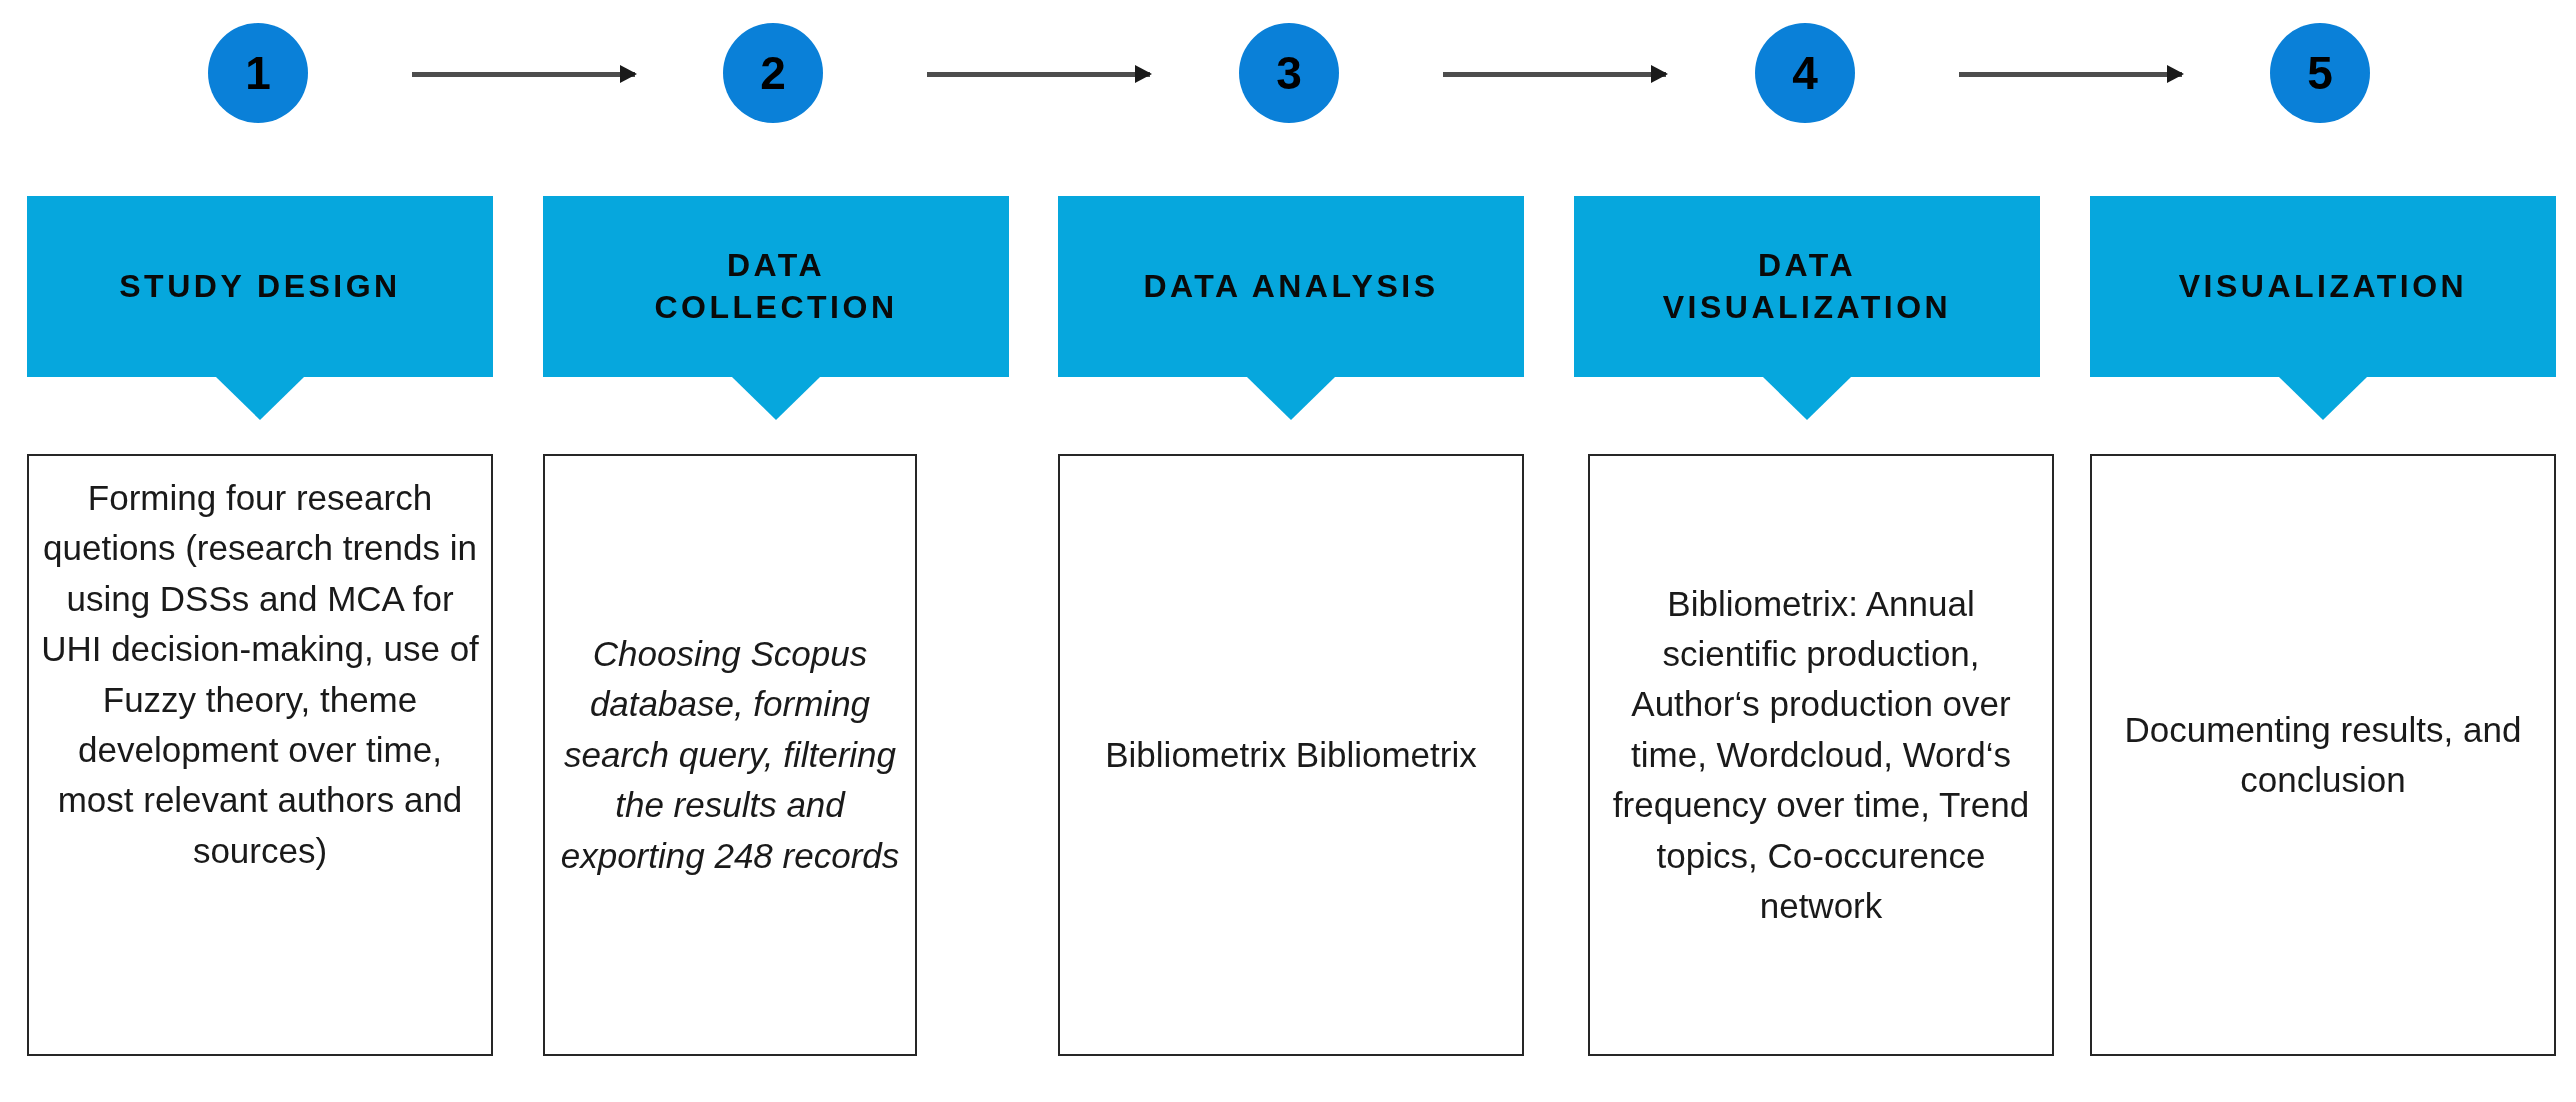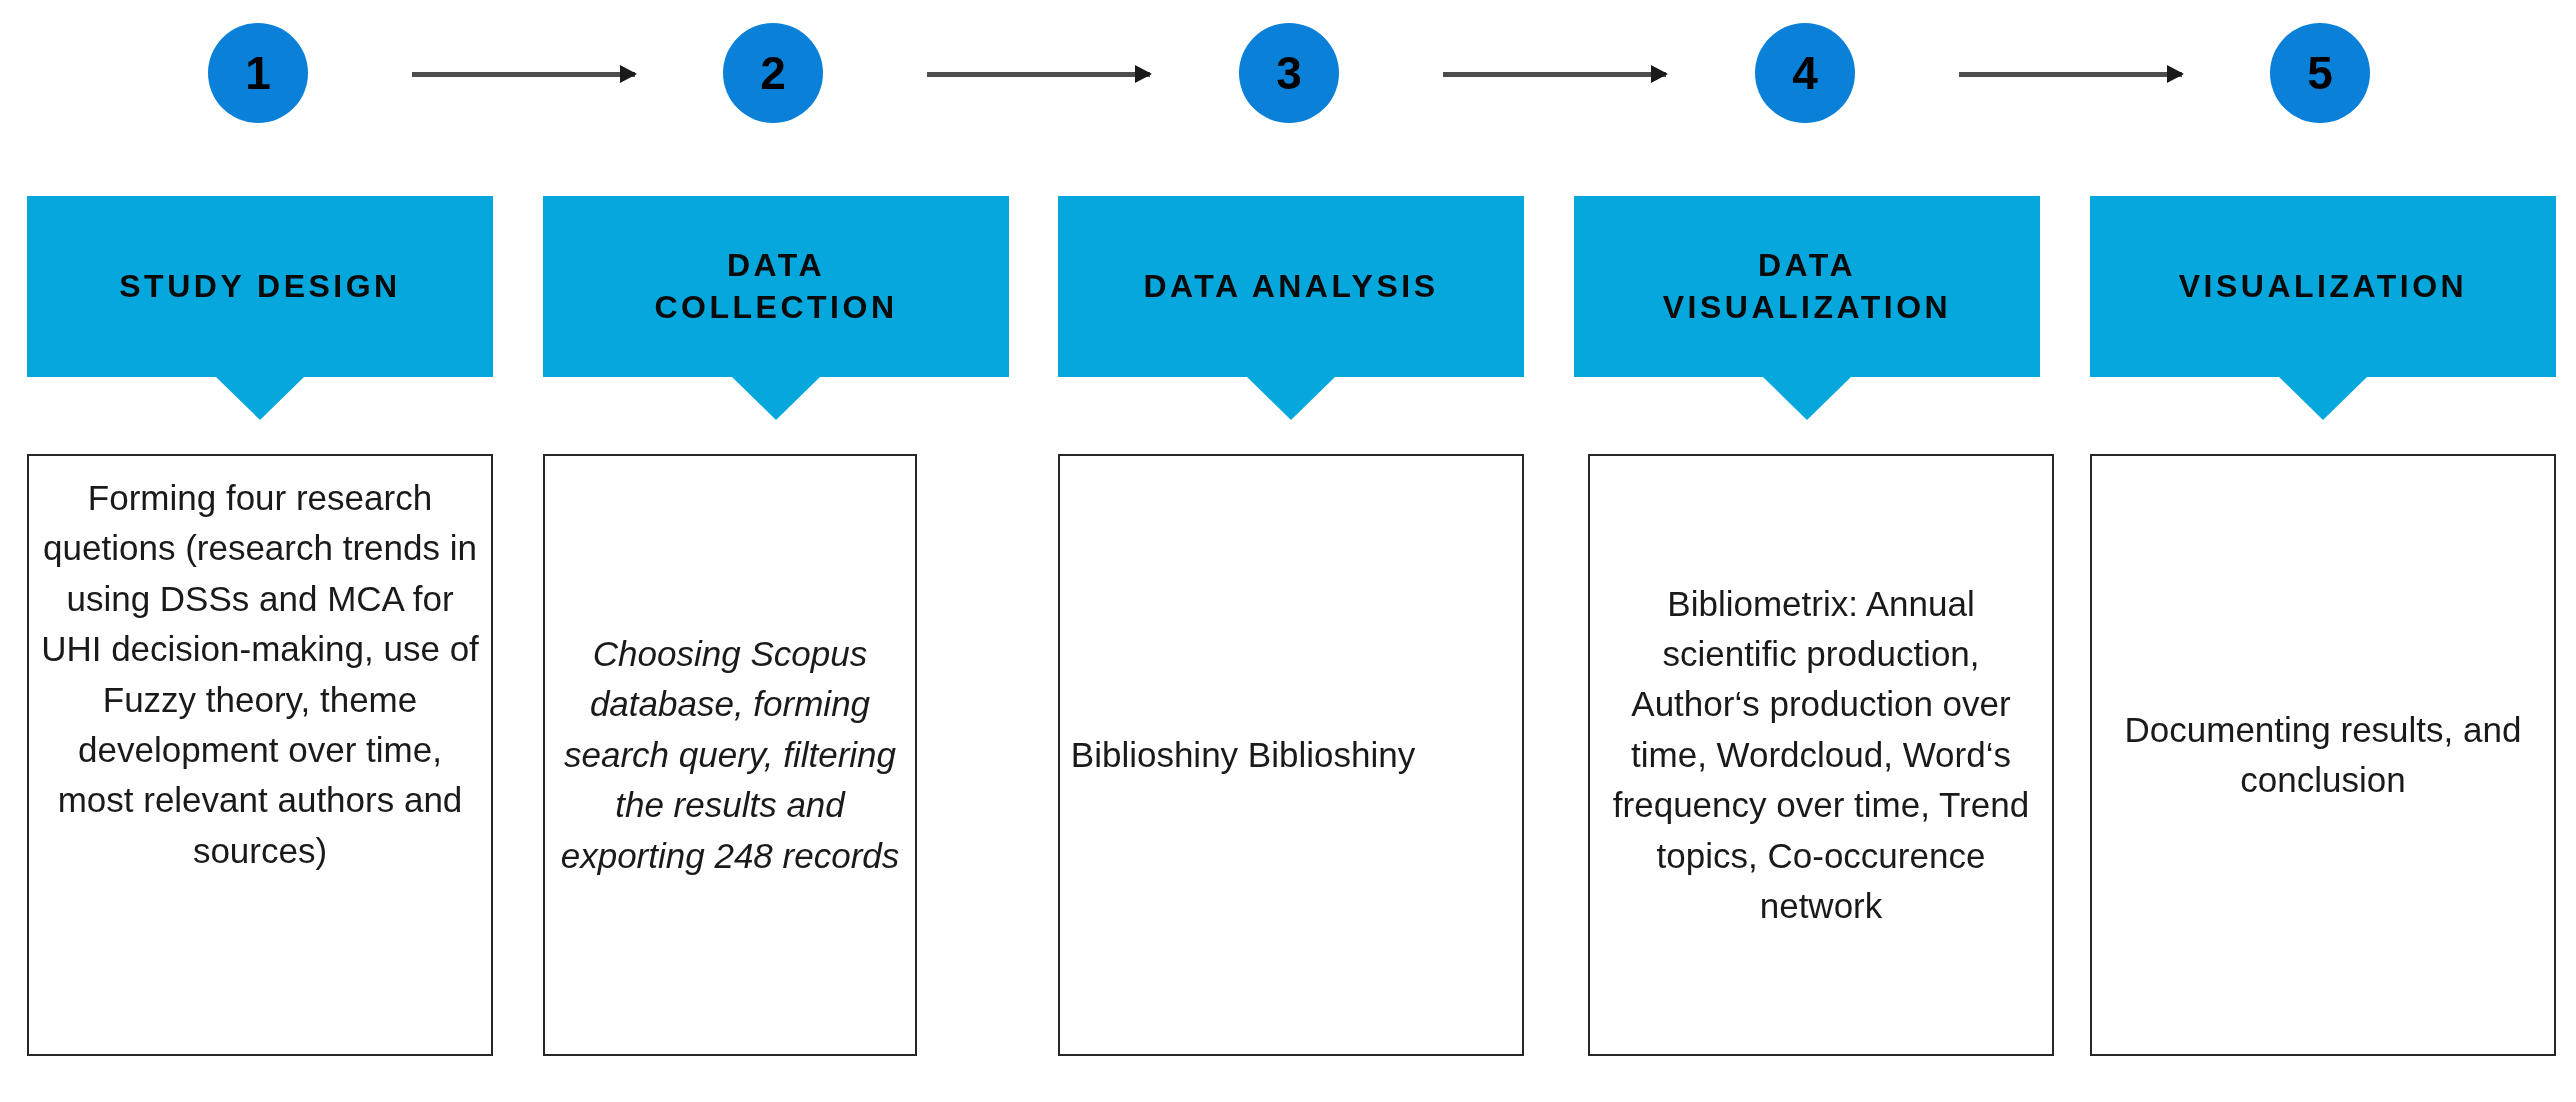--- a/index.html
+++ b/index.html
@@ -109,21 +109,21 @@
   
   .desc-box {
     position: absolute;
     top: 454px;
     height: 602px;
     background: #ffffff;
     border: 2.3px solid #262626;
     box-sizing: border-box;
     display: flex;
     align-items: center;
-    justify-content: flex-start;
+    justify-content: center;
     padding: 7.7px 10.8px;
   }
   .desc-box.align-top {
     align-items: flex-start;
     padding-top: 17px;
   }
   .desc-box .desc-text {
     font-size: 35px;
     line-height: 1.44;
     color: #1a1a1a;
@@ -203,21 +203,21 @@
 
   <div class="desc-box align-top" style="left:27px; width:466px;">
     <span class="desc-text">Forming four research quetions (research trends in using DSSs and MCA for UHI decision-making, use of Fuzzy theory, theme development over time,  most relevant authors and sources)</span>
   </div>
 
   <div class="desc-box" style="left:543px; width:374px;font-style:italic;">
     <span class="desc-text">Choosing Scopus database, forming search query, filtering the results and exporting 248 records</span>
   </div>
 
   <div class="desc-box" style="left:1058px; width:466px;">
-    <span class="desc-text">Biblioshiny Biblioshiny</span>
+    <span class="desc-text">Bibliometrix Bibliometrix</span>
   </div>
 
   <div class="desc-box" style="left:1574px; width:466px;margin-left:14px;">
     <span class="desc-text">Bibliometrix: Annual scientific production, Author‘s production over time, Wordcloud, Word‘s frequency over time, Trend topics, Co-occurence network</span>
   </div>
 
   <div class="desc-box" style="left:2090px; width:466px;">
     <span class="desc-text">Documenting results, and conclusion</span>
   </div>
 

